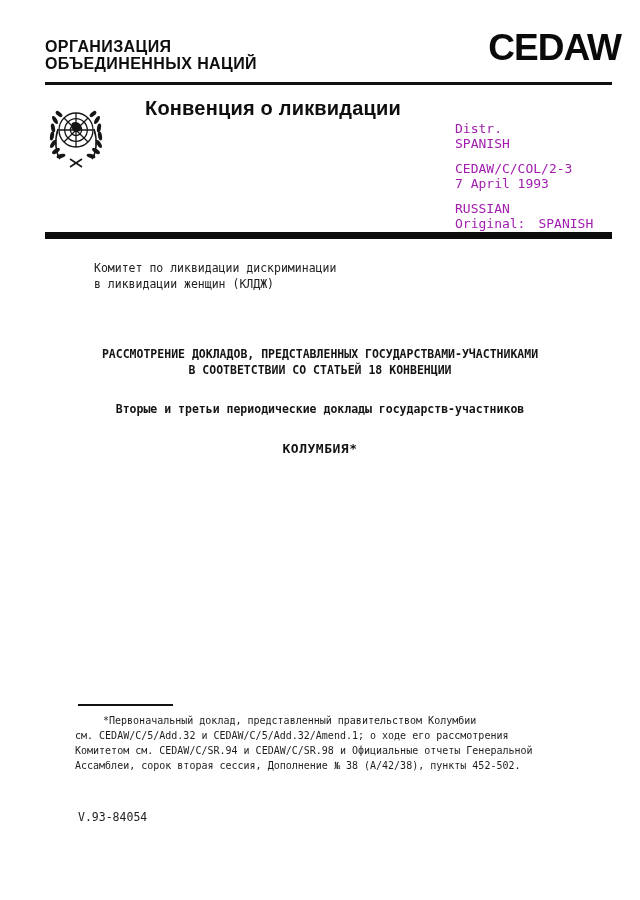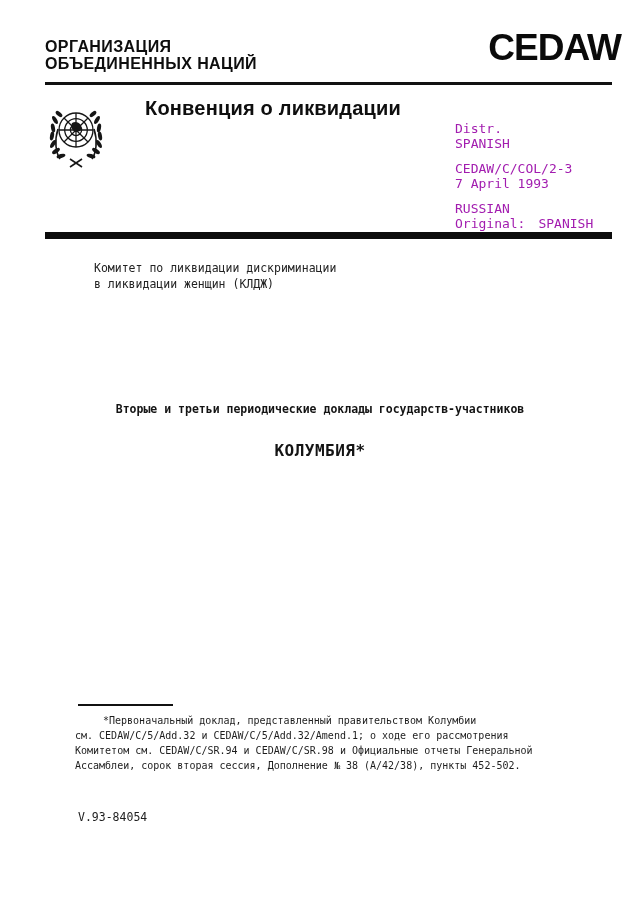--- a/index.html
+++ b/index.html
@@ -59,21 +59,21 @@
   }
   .report-subheading{
     position:absolute;left:0;right:0;top:402px;
     text-align:center;font-weight:bold;
     font-size:11.5px;color:#141414;
   }
   .report-subheading span{}
   .country{
     position:absolute;left:0;right:0;top:441px;
     text-align:center;font-weight:bold;
-    font-size:16px;color:#141414;letter-spacing:0.5px;
+    font-size:13px;color:#141414;letter-spacing:0.5px;
   }
   
   .footnote-rule{
     position:absolute;left:78px;top:704px;width:95px;height:2px;background:#111;
   }
   .footnote{
     position:absolute;left:75px;top:713px;width:505px;
     font-size:10px;line-height:15px;color:#1d1d1d;
   }
   .footnote .ln-indent{text-indent:28px;}
@@ -155,20 +155,24 @@
     </div>
   </div>
 
   <div class="rule-thick"></div>
 
   <div class="committee">
     <div>Комитет по ликвидации дискриминации</div>
     <div>в ликвидации женщин (КЛДЖ)</div>
   </div>
 
+  <div class="report-heading">
+    <div>РАССМОТРЕНИЕ ДОКЛАДОВ, ПРЕДСТАВЛЕННЫХ ГОСУДАРСТВАМИ-УЧАСТНИКАМИ</div>
+    <div>В СООТВЕТСТВИИ СО СТАТЬЕЙ 18 КОНВЕНЦИИ</div>
+  </div>
 
   <div class="report-subheading">
     <span>Вторые и третьи периодические доклады государств-участников</span>
   </div>
 
   <div class="country">КОЛУМБИЯ*</div>
 
   <div class="footnote-rule"></div>
   <div class="footnote">
     <div class="ln-indent">*Первоначальный доклад, представленный правительством Колумбии</div>

